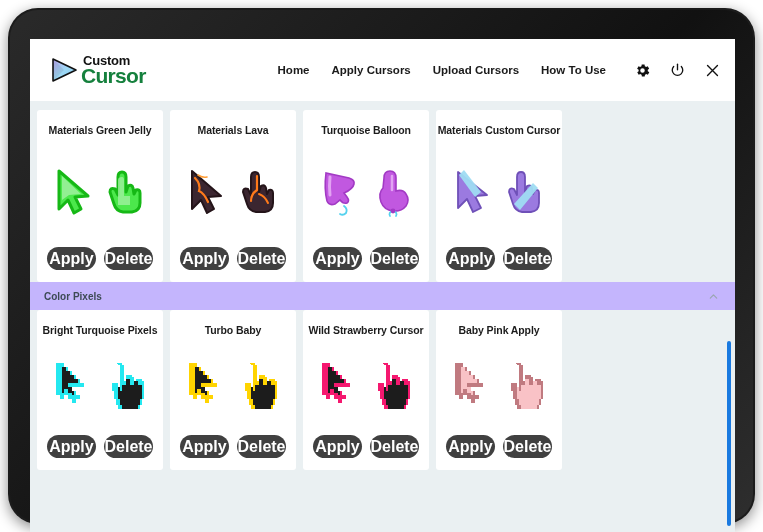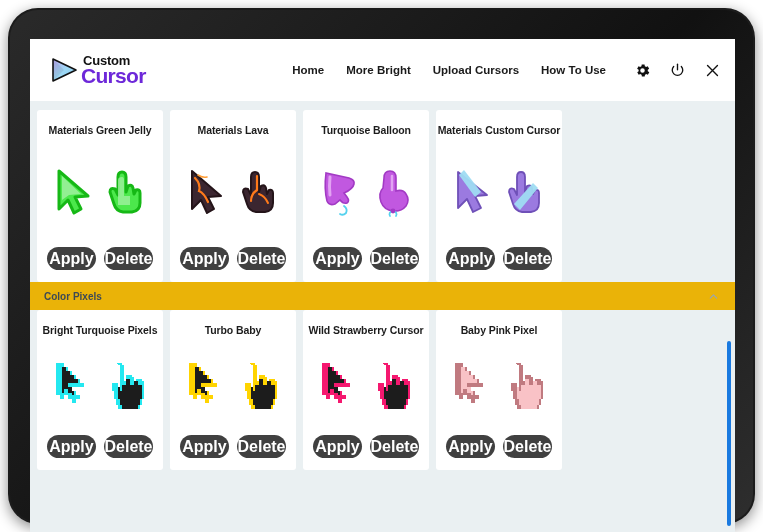--- a/index.html
+++ b/index.html
@@ -55,21 +55,21 @@
   .logo-text {
     display: flex; flex-direction: column;
     line-height: 0.82;
     margin-left: -2px;
   }
   .logo-custom {
     font-size: 13px; font-weight: 700; color: #111;
     letter-spacing: -0.2px; margin-left: 2px;
   }
   .logo-cursor {
-    font-size: 21px; font-weight: 800; color: #6d28d9;
+    font-size: 21px; font-weight: 800; color: #15803d;
     letter-spacing: -0.7px;
   }
 
   .nav {
     margin-left: auto;
     display: flex;
     align-items: center;
     gap: 22px;
   }
   .nav-link {
@@ -145,21 +145,21 @@
     font-weight: 700;
     cursor: pointer;
   }
 
   
   .section-head {
     height: 28px;
     display: flex;
     align-items: center;
     padding: 0 16px 0 14px;
-    background: #eab308;
+    background: #c4b5fd;
   }
   .section-title {
     font-size: 10px;
     font-weight: 700;
     color: #3d4a55;
   }
   .chevron {
     margin-left: auto;
     width: 11px; height: 11px;
     cursor: pointer;
@@ -204,21 +204,21 @@
         <path d="M3 2 L3 24 L14 13 Z" fill="#111" opacity="0.08"></path>
       </svg>
       <span class="logo-text">
         <span class="logo-custom">Custom</span>
         <span class="logo-cursor">Cursor</span>
       </span>
     </div>
 
     <div class="nav">
       <span class="nav-link">Home</span>
-      <span class="nav-link">More Bright</span>
+      <span class="nav-link">Apply Cursors</span>
       <span class="nav-link">Upload Cursors</span>
       <span class="nav-link">How To Use</span>
 
       <div class="nav-icons">
         <svg class="nav-icon" viewBox="0 0 24 24">
           <path fill="#111" d="M19.4 13a7.6 7.6 0 0 0 0-2l2-1.5-2-3.4-2.4 1a7.5 7.5 0 0 0-1.7-1l-.4-2.6h-4l-.4 2.6c-.6.2-1.2.6-1.7 1l-2.4-1-2 3.4L6.6 11a7.6 7.6 0 0 0 0 2l-2 1.5 2 3.4 2.4-1c.5.4 1.1.8 1.7 1l.4 2.6h4l.4-2.6c.6-.2 1.2-.6 1.7-1l2.4 1 2-3.4-2-1.5ZM12 15.2A3.2 3.2 0 1 1 15.2 12 3.2 3.2 0 0 1 12 15.2Z"></path>
         </svg>
         <svg class="nav-icon" viewBox="0 0 24 24">
           <path d="M12 3 L12 11" stroke="#111" stroke-width="1.9" stroke-linecap="round" fill="none"></path>
           <path d="M6.6 6.4a7.4 7.4 0 1 0 10.8 0" stroke="#111" stroke-width="1.9" stroke-linecap="round" fill="none"></path>
@@ -370,21 +370,21 @@
             <path d="M7 3 h2 v9 h2 v-3 h2 v3 h2 v-2 h2 v2 h2 v7 h-1 v3 h-1 v2 h-8 v-2 h-1 v-3 h-1 v-6 h1 v2 h1 v-12 Z" fill="#1c1c1c"></path>
           </svg>
         </div>
         <div class="btn-row">
           <button class="btn">Apply</button>
           <button class="btn">Delete</button>
         </div>
       </div>
 
       <div class="card">
-        <div class="card-title">Baby Pink Pixel</div>
+        <div class="card-title">Baby Pink Apply</div>
         <div class="cursor-art">
           <svg width="44" height="50" viewBox="0 0 22 25" shape-rendering="crispEdges">
             <path d="M3 1 h2 v2 h2 v2 h2 v2 h2 v2 h2 v2 h2 v2 h-6 v2 h2 v2 h2 v2 h-2 v2 h-2 v-2 h-2 v-2 h-2 v2 h-2 v-2 h-2 v-16 Z" fill="#c07a80"></path>
             <path d="M5 3 h1 v2 h2 v2 h2 v2 h2 v2 h-5 v2 h2 v2 h1 v2 h-1 v-1 h-2 v-2 h-2 v2 h-1 v-13 Z" fill="#f9c2c6"></path>
           </svg>
           <svg width="42" height="50" viewBox="0 0 21 25" shape-rendering="crispEdges">
             <path d="M6 1 h3 v1 h1 v8 h1 v-3 h3 v1 h1 v2 h1 v-1 h3 v1 h1 v9 h-1 v3 h-1 v2 h-11 v-2 h-1 v-3 h-1 v-4 h-1 v-4 h3 v2 h1 v-11 h-1 Z" fill="#c07a80"></path>
             <path d="M7 3 h2 v9 h2 v-3 h2 v3 h2 v-2 h2 v2 h2 v7 h-1 v3 h-1 v2 h-8 v-2 h-1 v-3 h-1 v-6 h1 v2 h1 v-12 Z" fill="#f9c2c6"></path>
           </svg>
         </div>

